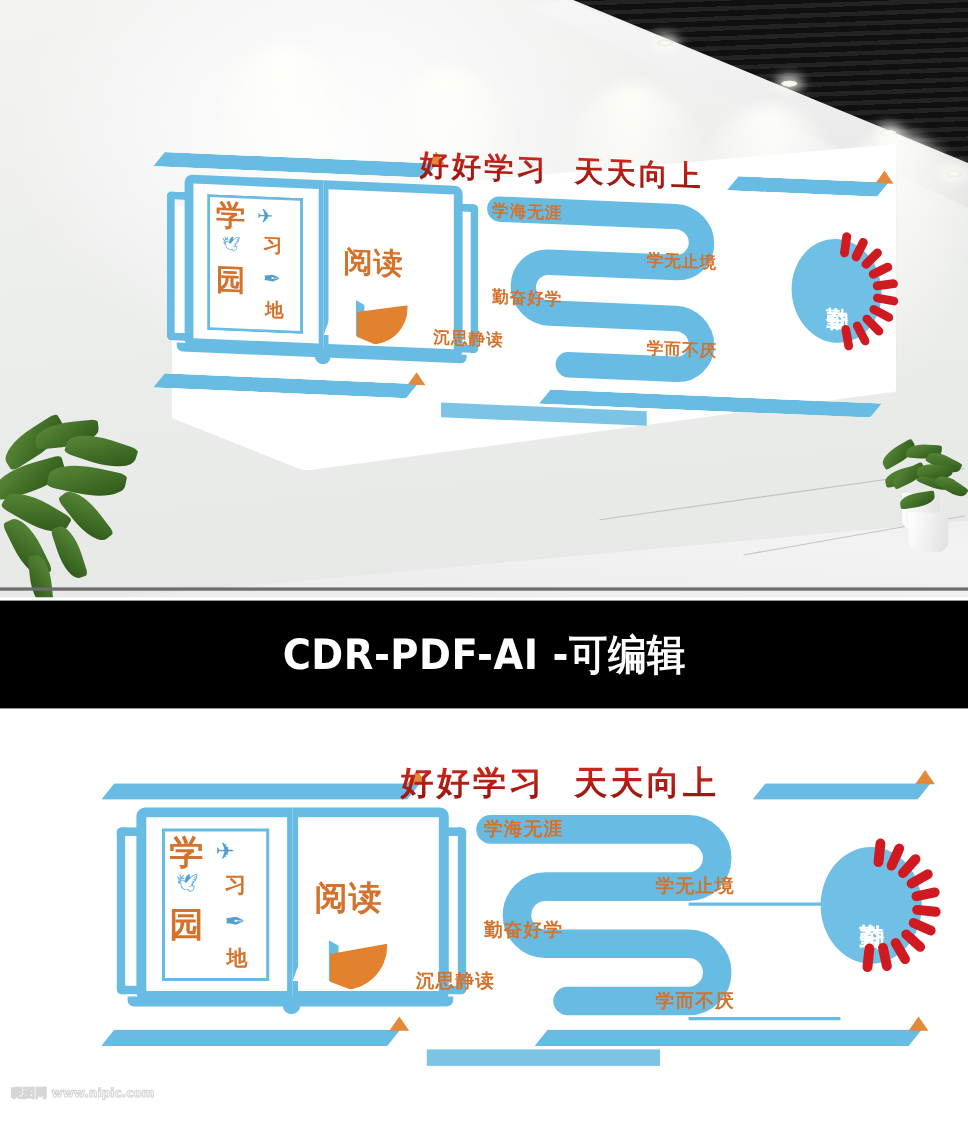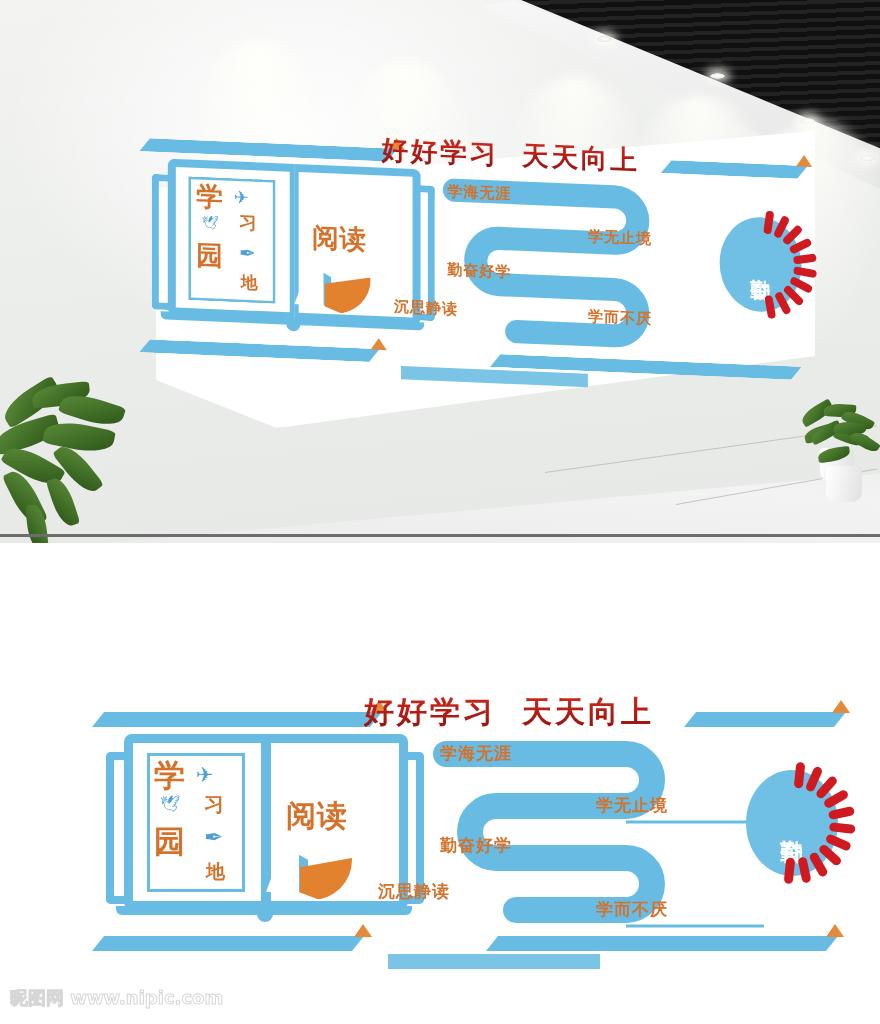--- a/index.html
+++ b/index.html
@@ -187,21 +187,21 @@
   .ray {
     position: absolute; left: 50px; top: 8px; width: 9px; height: 26px;
     background: #cf1a22; border-radius: 5px;
     transform-origin: 4.5px 61px;
   }
 
   
   .footer { position: absolute; left: 0; top: 980px; width: 880px; height: 44px; background:#fff; }
   .wm {
     position: absolute; left: 10px; top: 6px;
-    font-size: 18px; color: transparent; font-weight: 700;
+    font-size: 11px; color: transparent; font-weight: 700;
     -webkit-text-stroke: 1px #d6d6d6; letter-spacing: 0px;
   }
   .idbox {
     position: absolute; right: 6px; top: 8px; padding: 2px 6px;
     background: #d9d9d9; color: #f2f2f2; font-size: 11.5px; letter-spacing: .2px;
   }
 </style>
 </head>
 <body>
 
@@ -320,20 +320,23 @@
       <div class="leaf" style="left:0px; top:6px; width:32px;height:13px;transform:rotate(-26deg);"></div>
       <div class="leaf" style="left:24px;top:2px; width:32px;height:13px;transform:rotate(8deg);"></div>
       <div class="leaf" style="left:40px;top:16px;width:30px;height:12px;transform:rotate(34deg);"></div>
       <div class="leaf" style="left:8px; top:28px;width:32px;height:13px;transform:rotate(-8deg);"></div>
       <div class="pot" style="left:16px;top:46px;width:36px;height:36px;"></div>
     </div>
 
     <div class="photo-bottom-rule"></div>
   </div>
 
+  <div class="banner">
+    <span class="banner-text cn">CDR-PDF-AI -可编辑</span>
+  </div>
 
   <div class="art-stage">
     <div class="art">
 
       <div class="bar" style="left:4px;top:22px;width:290px;"></div>
       <div class="bar-tri" style="left:282px;top:10px;"></div>
       <div class="bar" style="left:596px;top:22px;width:162px;"></div>
       <div class="bar-tri" style="left:744px;top:10px;"></div>
 
       <div class="book" style="left:12px;top:44px;">

